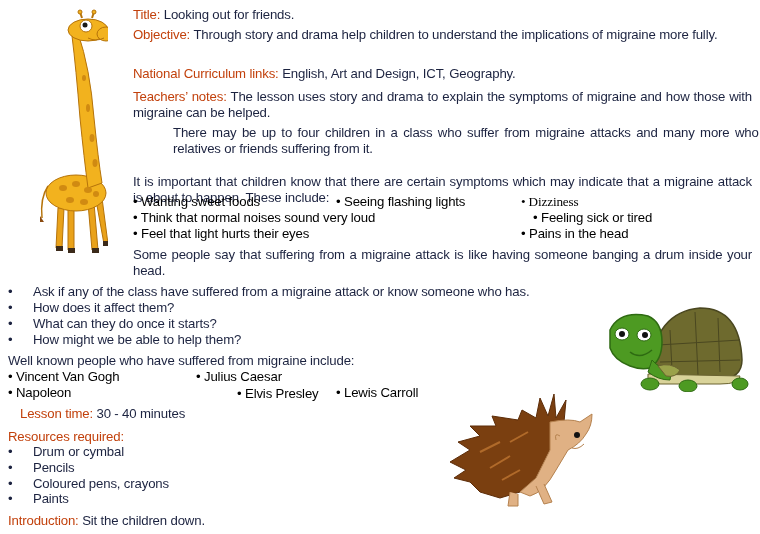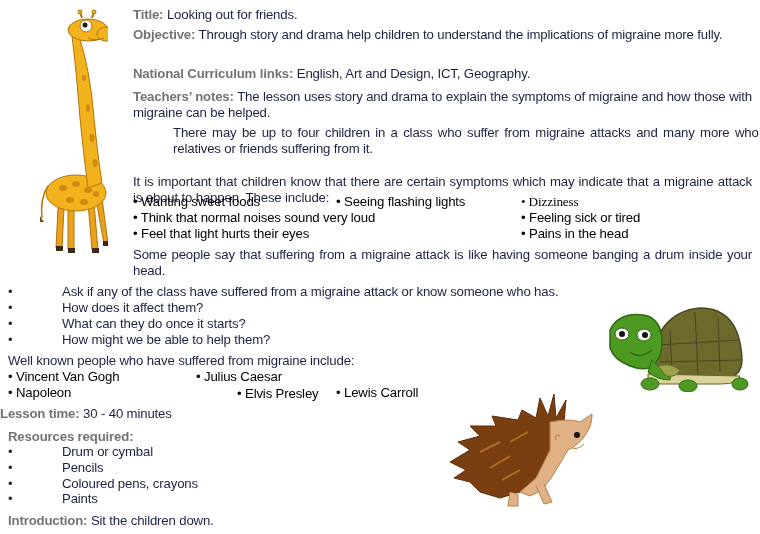--- a/index.html
+++ b/index.html
@@ -5,27 +5,27 @@
     html, body { margin: 0; padding: 0; }
     body {
       width: 760px; height: 534px; position: relative; overflow: hidden;
       background: #ffffff;
       font-family: "Liberation Sans", sans-serif;
       color: #1c2340;
       font-size: 13.2px;
       letter-spacing: -0.15px;
     }
     .abs { position: absolute; }
-    .lbl { color: #737373; font-weight: bold; }
+    .lbl { color: #c2410c; font-weight: normal; }
     .line { position: absolute; white-space: nowrap; line-height: 15px; }
     .red { color: #000000; }
     .para { position: absolute; left: 133px; width: 619px; line-height: 15.5px; text-align: justify; }
     .bul { position: absolute; left: 8px; }
     .bul .dot { position: absolute; left: 0; }
-    .bul .txt { position: absolute; left: 25px; white-space: nowrap; margin-left: 29px; }
+    .bul .txt { position: absolute; left: 25px; white-space: nowrap; }
     svg { display: block; }
   </style>
 </head>
 <body>
 
 <div class="abs" style="left:18px; top:8px; width:90px; height:250px;">
   <svg width="90" height="250" viewBox="0 0 90 250">
 
     <path d="M40 200 L38 240 L44 240 L46 200 Z" fill="#e9a21a" stroke="#b5730a" stroke-width="1"></path>
     <path d="M50 200 L50 242 L56 242 L56 200 Z" fill="#e9a21a" stroke="#b5730a" stroke-width="1"></path>
@@ -89,21 +89,21 @@
 
 <div class="para" style="top:125px;margin-left:40px;">There may be up to four children in a class who suffer from migraine attacks and many more who have relatives or friends suffering from it.</div>
 
 <div class="para" style="top:162px;margin-top:12px;">It is important that children know that there are certain symptoms which may indicate that a migraine attack is about to happen. These include:</div>
 
 <div>
   <div class="line red" style="left:133px; top:194px;">• Wanting sweet foods</div>
   <div class="line red" style="left:336px; top:194px;">• Seeing flashing lights</div>
   <div class="line red" style="left:521px; top:194px;font-family:Liberation Serif, serif;">• Dizziness</div>
   <div class="line red" style="left:133px; top:210px;">• Think that normal noises sound very loud</div>
-  <div class="line red" style="left:521px; top:210px;">• Feeling sick or tired</div>
+  <div class="line red" style="left:533px; top:210px;">• Feeling sick or tired</div>
   <div class="line red" style="left:133px; top:226px;">• Feel that light hurts their eyes</div>
   <div class="line red" style="left:521px; top:226px;">• Pains in the head</div>
 </div>
 
 <div class="para" style="top:247px;">Some people say that suffering from a migraine attack is like having someone banging a drum inside your head.</div>
 
 <div>
   <div class="bul" style="top:284px;">
     <span class="dot">•</span>
     <span class="txt">Ask if any of the class have suffered from a migraine attack or know someone who has.</span>
@@ -124,21 +124,21 @@
 
 <div class="line" style="left:8px; top:353px;">Well known people who have suffered from migraine include:</div>
 <div>
   <div class="line red" style="left:8px; top:369px;">• Vincent Van Gogh</div>
   <div class="line red" style="left:196px; top:369px;">• Julius Caesar</div>
   <div class="line red" style="left:8px; top:385px;">• Napoleon</div>
   <div class="line red" style="left:196px; top:386px;margin-left:41px;">• Elvis Presley</div>
   <div class="line red" style="left:336px; top:385px;">• Lewis Carroll</div>
 </div>
 
-<div class="line" style="left:0; top:406px;">
+<div class="line" style="left:20px; top:406px;">
   <span class="lbl">Lesson time:</span>
   <span>30 - 40 minutes</span>
 </div>
 
 <div class="line lbl" style="left:8px; top:429px;">Resources required:</div>
 <div>
   <div class="bul" style="top:444px;">
     <span class="dot">•</span>
     <span class="txt">Drum or cymbal</span>
   </div>

